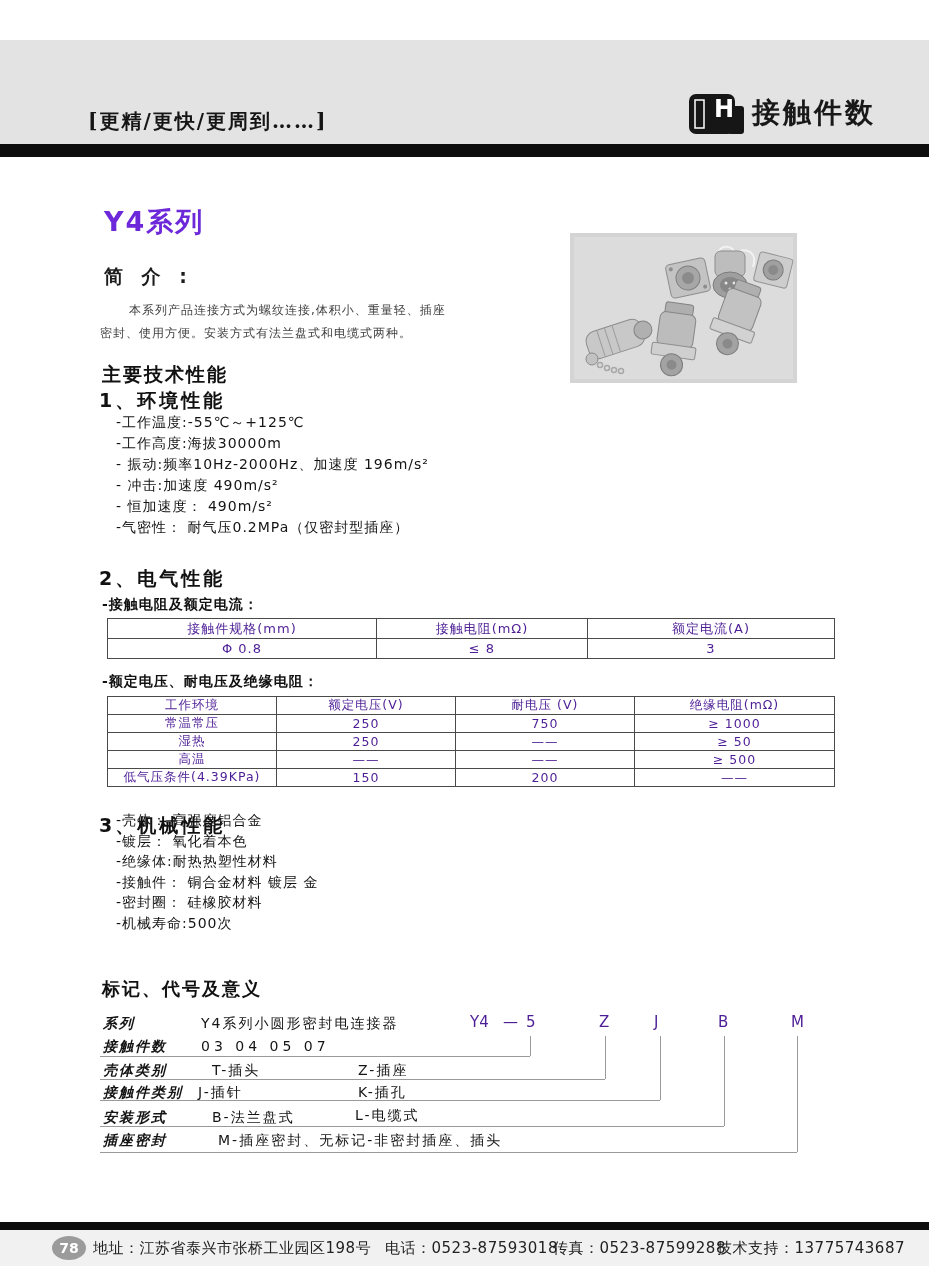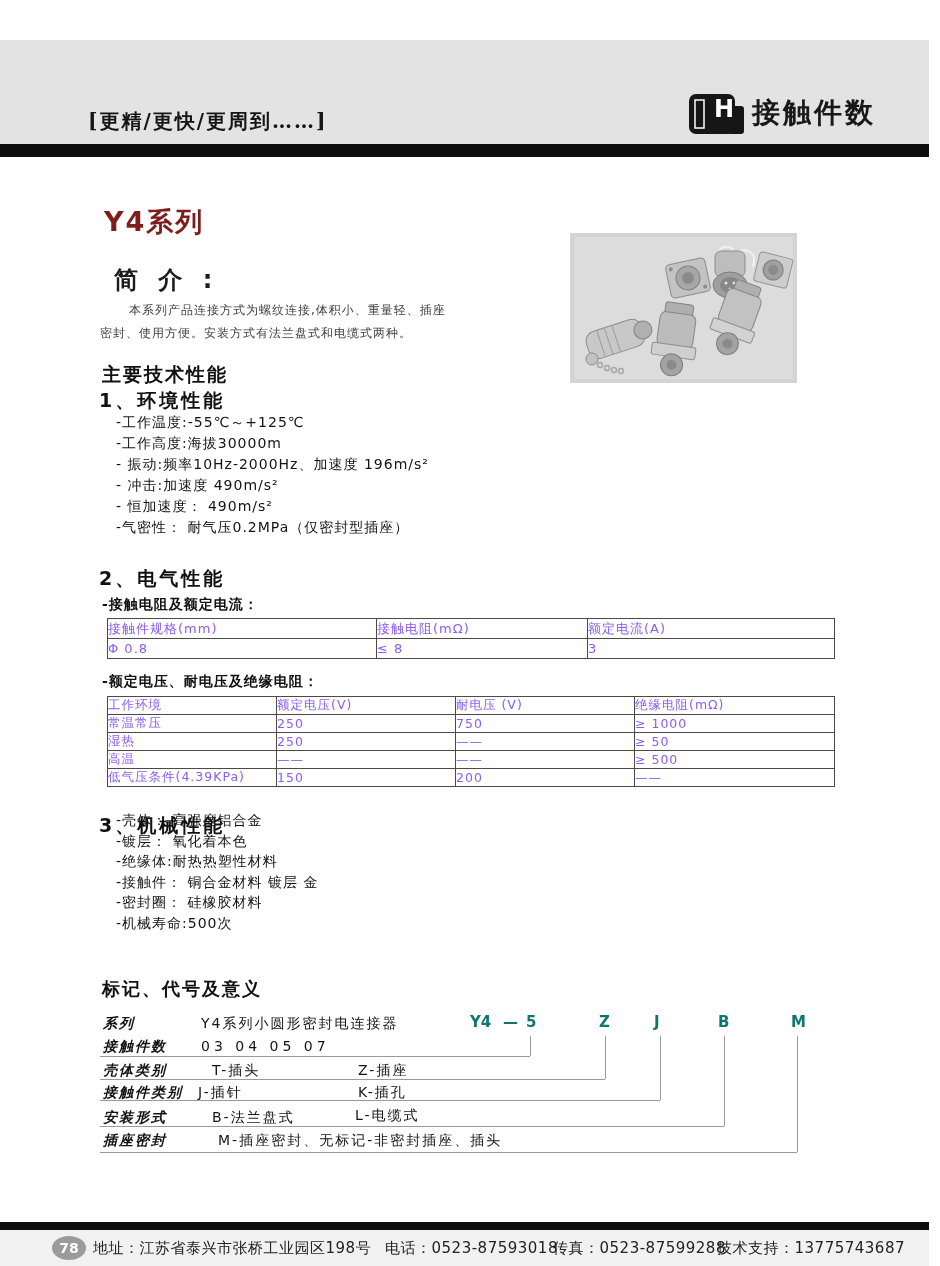--- a/index.html
+++ b/index.html
@@ -8,37 +8,37 @@
   .abs{position:absolute;}
   
   .header-strip{left:0;top:0;width:940px;height:104px;background:#e3e3e3;}
   .tagline{left:88px;top:68px;font-family:"DejaVu Serif","Liberation Serif",serif;
            font-size:20px;font-weight:bold;letter-spacing:2px;color:#151515;}
   .brand-name{left:752px;top:54px;font-size:28px;font-weight:bold;letter-spacing:3px;color:#181818;}
   .bar-top{left:0;top:104px;width:940px;height:13px;background:#0d0d0d;}
   .bar-bottom{left:0;top:1182px;width:940px;height:8px;background:#0d0d0d;}
   .footer-strip{left:0;top:1190px;width:940px;height:76px;background:#f1f1f1;}
   
-  .doc-title{left:104px;top:164px;font-size:27px;font-weight:bold;letter-spacing:2px;color:#7f1d1d;}
-  .intro-heading{left:114px;top:224px;font-size:24px;font-weight:bold;letter-spacing:6px;}
+  .doc-title{left:104px;top:164px;font-size:27px;font-weight:bold;letter-spacing:2px;color:#6d28d9;}
+  .intro-heading{left:104px;top:224px;font-size:19px;font-weight:bold;letter-spacing:6px;}
   .intro-line{font-size:12px;letter-spacing:1px;color:#404040;}
   .sec-heading{font-size:19px;font-weight:bold;letter-spacing:2px;color:#111;}
   .num-heading{font-size:19px;font-weight:600;letter-spacing:3px;color:#111;}
   .spec-list{font-size:14px;line-height:21px;letter-spacing:1px;color:#141414;}
   .tbl-caption{font-size:14px;font-weight:bold;letter-spacing:1px;color:#111;}
   
   table.spec{border-collapse:collapse;table-layout:fixed;width:727px;}
-  table.spec td{border:1px solid #4a4a4a;text-align:left;vertical-align:middle;
-                font-size:13px;color:#8b5cf6;padding:0;letter-spacing:1px;}
+  table.spec td{border:1px solid #4a4a4a;text-align:center;vertical-align:middle;
+                font-size:13px;color:#4c1d95;padding:0;letter-spacing:1px;}
   table.t1 td{height:19px;}
   table.t2 td{height:16px;font-size:12.5px;}
   
   .mk-label{font-size:14px;font-weight:600;letter-spacing:2px;color:#141414;font-style:italic;}
   .mk-value{font-size:14px;font-weight:500;letter-spacing:2px;color:#141414;}
-  .mk-code{font-size:15px;font-weight:700;color:#0f766e;}
+  .mk-code{font-size:15px;font-weight:400;color:#4c1d95;}
   .hline{height:1px;background:#9a9a9a;}
   .vline{width:1px;background:#9a9a9a;}
   
   .page-badge{left:52px;top:1196px;width:34px;height:24px;background:#9b9b9b;border-radius:50%;
               color:#ffffff;font-size:14px;font-weight:bold;text-align:center;line-height:24px;}
   .footer-text{top:1199px;font-size:15px;font-weight:500;letter-spacing:0.5px;color:#222;}
 </style>
 </head>
 <body>
 

